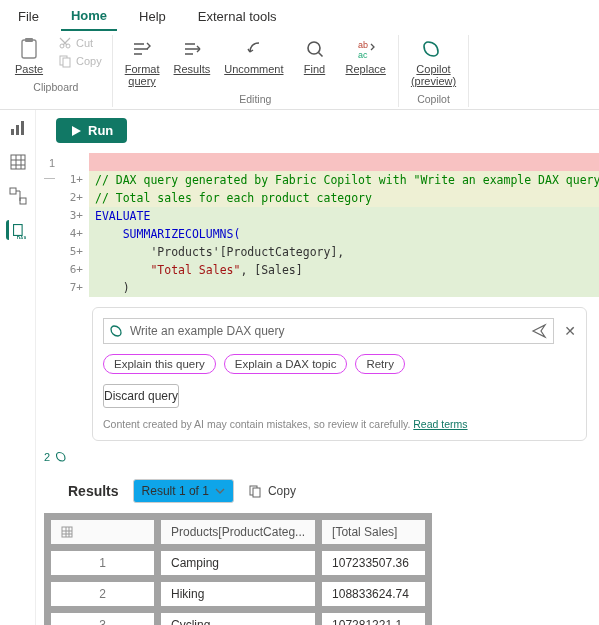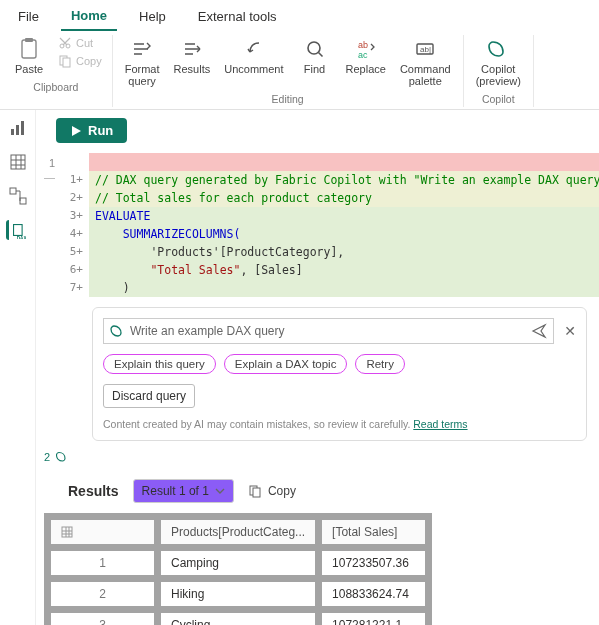--- a/index.html
+++ b/index.html
@@ -7,21 +7,21 @@
 
 
 .menu-bar { display: flex; align-items: center; padding: 4px 0 0 8px; gap: 12px; font-size: 13px; }
 .menu-item { padding: 4px 10px 6px; cursor: pointer; }
 .menu-item.active { border-bottom: 2px solid #117865; color: #117865; font-weight: 600; }
 
 
 .ribbon { display: flex; border-bottom: 1px solid #e1e1e1; padding: 4px 0 2px 0; }
 .ribbon-group { display: flex; flex-direction: column; align-items: center; border-right: 1px solid #e8e8e8; padding: 0 8px 2px; }
 .ribbon-row { display: flex; align-items: flex-start; gap: 6px; }
-.ribbon-btn { display: flex; flex-direction: column; align-items: center; gap: 2px; padding: 2px 4px; cursor: pointer; font-size: 11px; color: #444; min-width: 42px; }
+.ribbon-btn { display: flex; flex-direction: column; align-items: center; gap: 2px; padding: 2px 4px; cursor: pointer; font-size: 11px; color: #444; min-width: 42px; text-decoration: underline; }
 .ribbon-btn .icon { width: 24px; height: 24px; display: flex; align-items: center; justify-content: center; font-size: 18px; }
 .ribbon-btn .lbl { text-align: center; line-height: 1.1; }
 .ribbon-small { display: flex; flex-direction: column; gap: 2px; }
 .ribbon-small-item { display: flex; align-items: center; gap: 4px; font-size: 11px; color: #888; padding: 1px 2px; }
 .ribbon-small-item.disabled { color: #bbb; }
 .ribbon-group-title { font-size: 10.5px; color: #777; margin-top: 4px; }
 
 
 .main { display: flex; height: calc(100% - 94px); }
 .side-nav { width: 36px; border-right: 1px solid #eee; display: flex; flex-direction: column; align-items: center; padding-top: 8px; gap: 14px; }
@@ -49,31 +49,31 @@
 
 
 .copilot-panel { margin: 10px 0 10px 48px; border: 1px solid #ddd; border-radius: 6px; padding: 10px; }
 .copilot-input-row { display: flex; align-items: center; border: 1px solid #ccc; border-radius: 0; padding: 4px 6px; gap: 6px; }
 .copilot-input-row input { flex: 1; border: none; outline: none; font-size: 12px; color: #666; }
 .copilot-close { margin-left: 10px; color: #666; cursor: pointer; font-size: 14px; }
 .suggestions { display: flex; gap: 8px; margin-top: 10px; flex-wrap: wrap; }
 .pill { border: 1px solid #d946ef; border-radius: 12px; padding: 3px 10px; font-size: 11.5px; color: #444; cursor: pointer; background: #fff; }
 .action-row { display: flex; gap: 8px; margin-top: 10px; }
 .btn-primary { background: #117865; color: #fff; border: 1px solid #117865; border-radius: 3px; padding: 4px 10px; font-size: 12px; cursor:pointer; }
-.btn-secondary { background: #fff; color: #333; border: 1px solid #bbb; border-radius: 3px; padding: 4px 8px; font-size: 12px; cursor:pointer; }
+.btn-secondary { background: #fff; color: #333; border: 1px solid #bbb; border-radius: 3px; padding: 4px 0; font-size: 12px; cursor:pointer; }
 .disclaimer { font-size: 10.5px; color: #888; margin-top: 10px; }
 .disclaimer a { color: #117865; text-decoration: underline; }
 
 .line-marker { display: flex; align-items: center; gap: 6px; margin: 8px 0 0 0; color:#117865; font-size: 11px; }
 
 
 .results { margin-top: 16px; }
 .results-header { display: flex; align-items: center; gap: 14px; margin-bottom: 10px; }
 .results-title { font-size: 14px; font-weight: 600; padding-left: 24px; }
-.result-select { border: 1px solid #ccc; border-radius: 3px; padding: 4px 8px; font-size: 12px; background: #8b5cf6; display: inline-flex; align-items: center; gap: 6px; cursor:pointer; }
+.result-select { border: 1px solid #ccc; border-radius: 3px; padding: 4px 8px; font-size: 12px; background: #0ea5e9; display: inline-flex; align-items: center; gap: 6px; cursor:pointer; }
 .copy-btn { display: inline-flex; align-items: center; gap: 6px; font-size: 12px; color:#444; cursor:pointer; }
 
 table.results-table { border-collapse: collapse; font-size: 12px; }
 table.results-table th, table.results-table td { border: 7px solid #a3a3a3; padding: 5px 10px; text-align: left; min-width: 110px; }
 table.results-table th { background: #fafafa; font-weight: 400; color: #555; }
 table.results-table td.rn, table.results-table th.rn { min-width: 30px; width: 30px; text-align: center; color: #777; }
 th.corner { min-width: 30px; width:30px; text-align:center; }
 
 svg { display: block; }
 </style>
@@ -165,30 +165,20 @@
       </div>
       <div class="ribbon-btn">
         <span class="icon">
             <svg width="22" height="22" viewBox="0 0 22 22">
               <text x="3" y="10" font-size="9" fill="#b43">ab</text>
               <text x="3" y="20" font-size="9" fill="#2a7">ac</text>
               <path d="M16 6l3 3-3 3" stroke="#555" fill="none" stroke-width="1.3"></path>
             </svg>
           </span>
         <span class="lbl">Replace</span>
-      </div>
-      <div class="ribbon-btn">
-        <span class="icon">
-            <svg width="22" height="22" viewBox="0 0 22 22">
-              <rect x="3" y="6" width="16" height="10" rx="1" fill="none" stroke="#555" stroke-width="1.4"></rect>
-              <text x="6" y="14" font-size="8" fill="#555">ab|</text>
-            </svg>
-          </span>
-        <span class="lbl" style="white-space:pre;">Command
-palette</span>
       </div>
     </div>
     <div class="ribbon-group-title">Editing</div>
   </div>
 
   <div class="ribbon-group">
     <div class="ribbon-row">
       <div class="ribbon-btn">
         <span class="icon">
             <svg width="22" height="22" viewBox="0 0 22 22">

